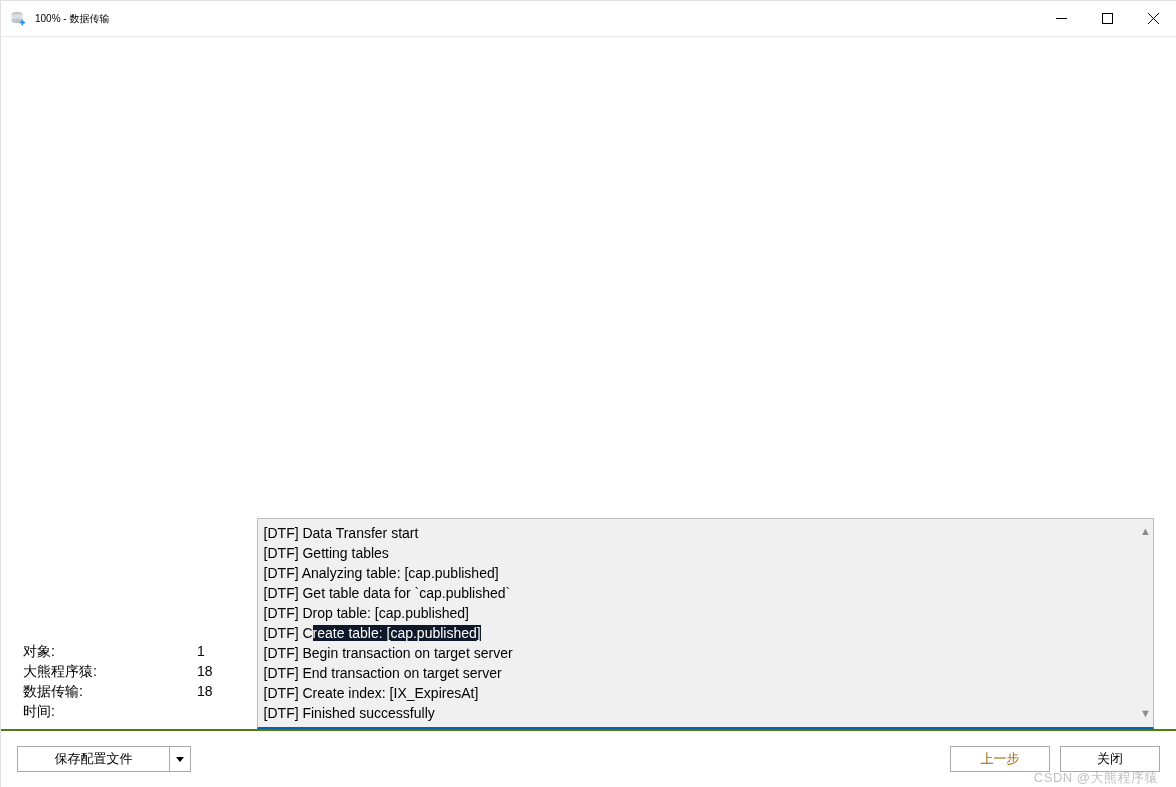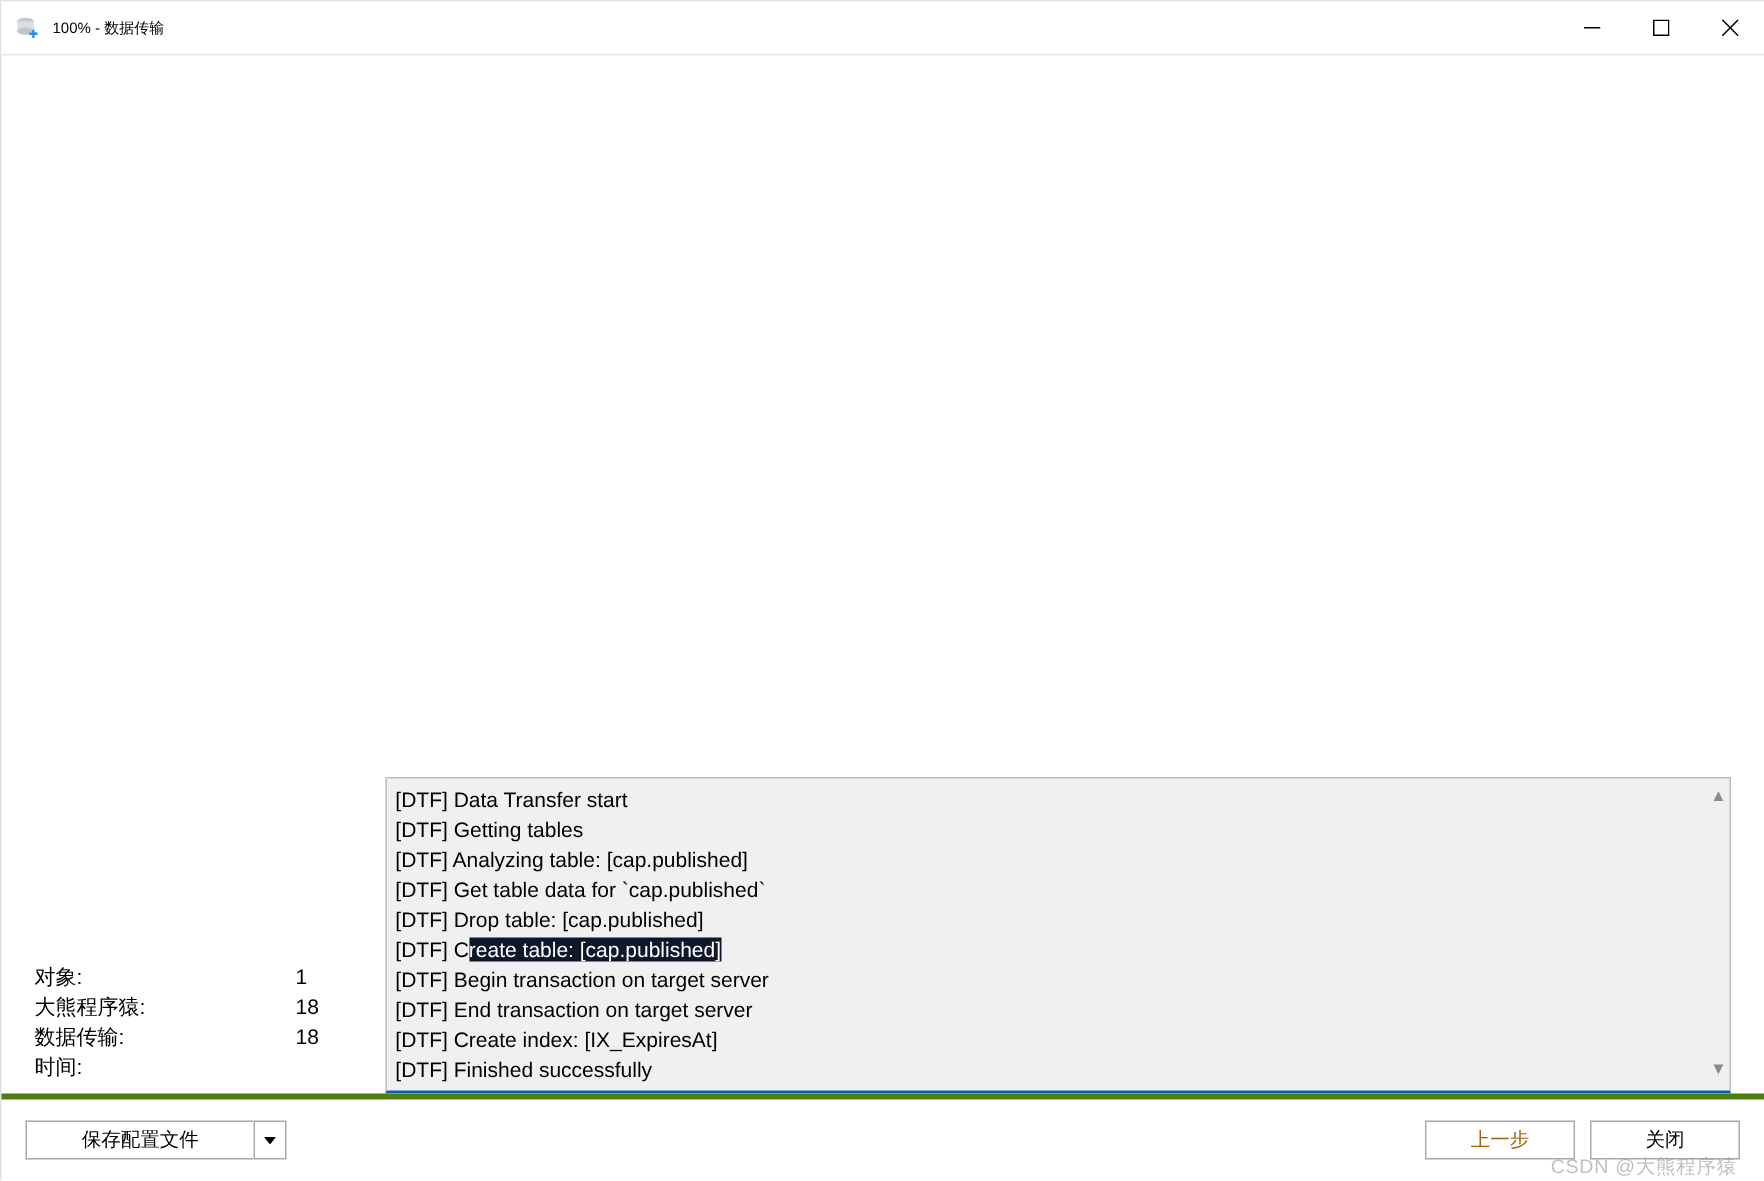--- a/index.html
+++ b/index.html
@@ -107,21 +107,21 @@
     font-size: 11px;
     user-select: none;
   }
   .scroll-up { top: 2px; }
   .scroll-down { bottom: 4px; }
   .footer {
     height: 58px;
     display: flex;
     align-items: center;
     padding: 0 16px;
-    border-top: 4px solid #4d7c0f;
+    border-top: 2px solid #4d7c0f;
     gap: 0;
   }
   .save-group {
     display: flex;
     height: 26px;
   }
   .btn {
     height: 26px;
     background: #fff;
     border: 1px solid #a9a9a9;

